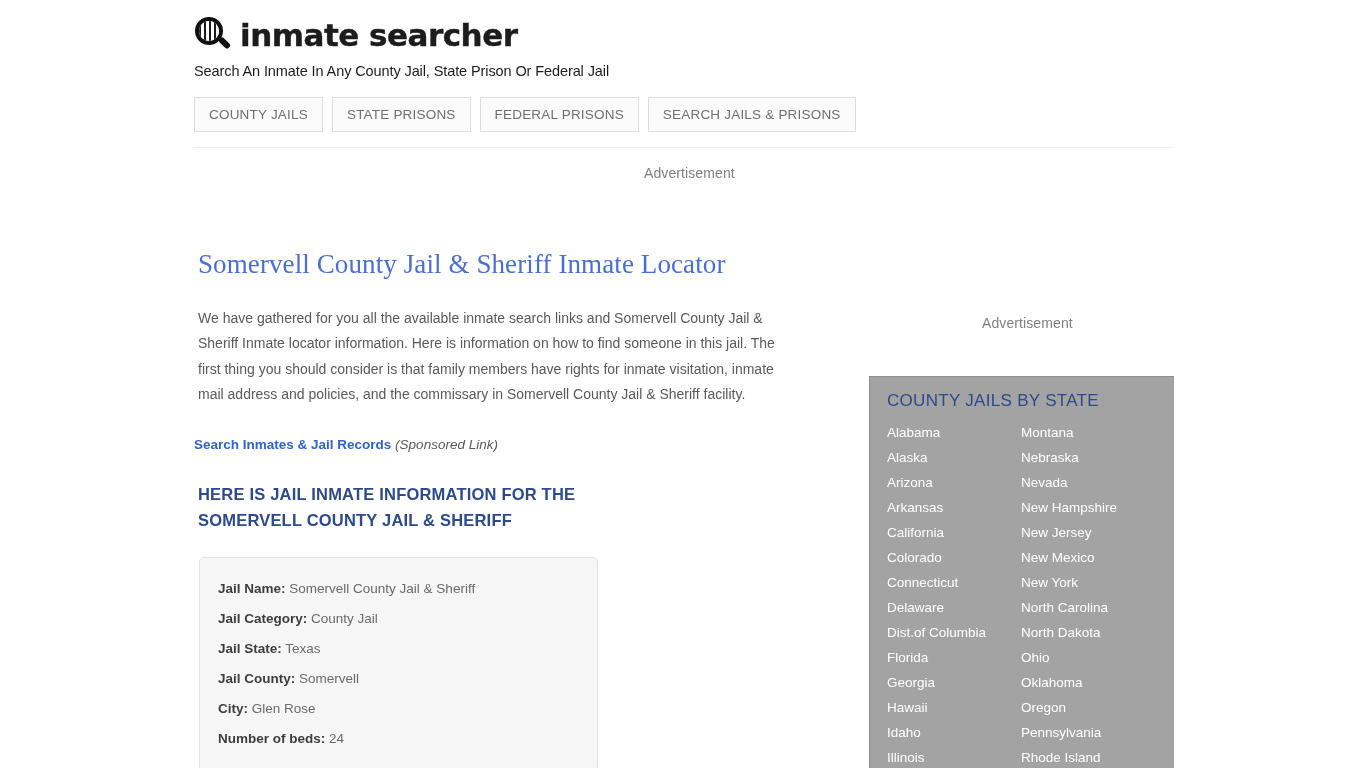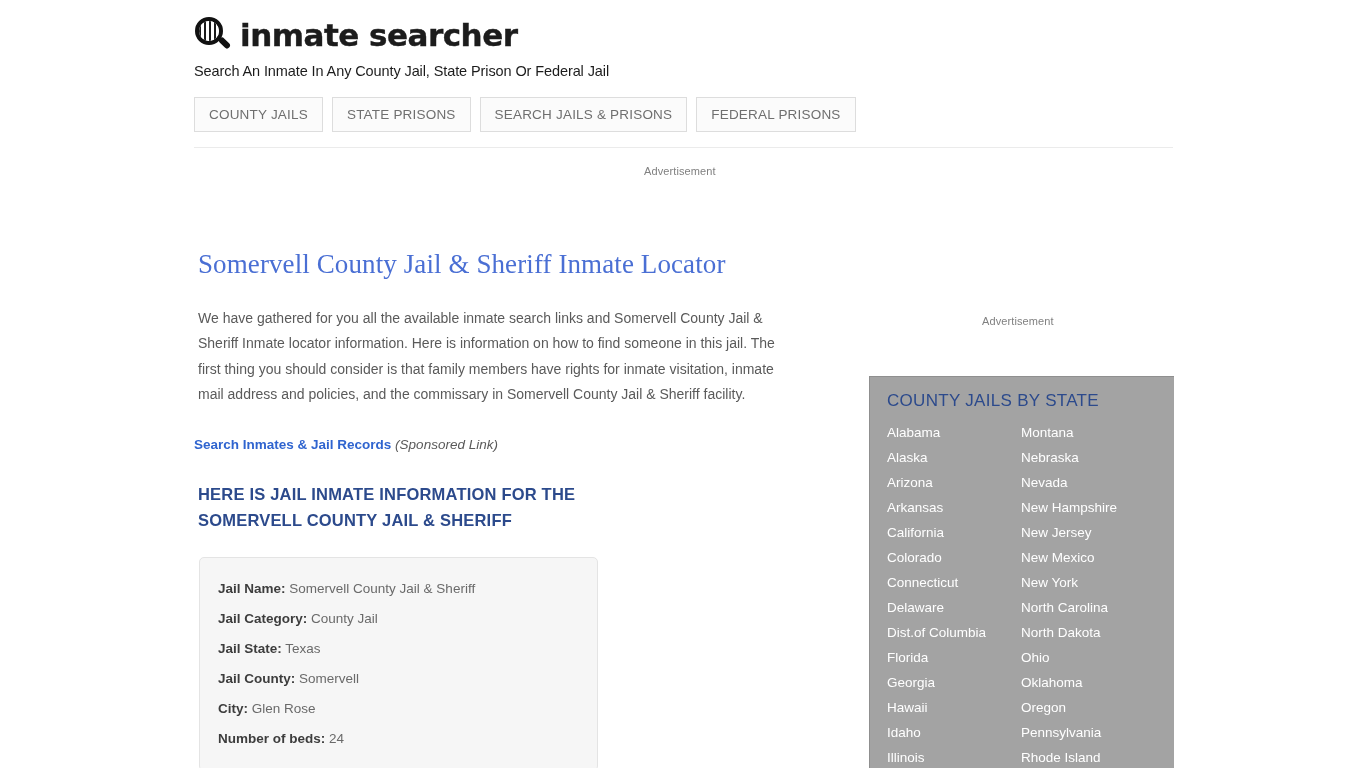--- a/index.html
+++ b/index.html
@@ -114,21 +114,21 @@
     left: 194px;
     top: 147px;
     width: 979px;
     height: 1px;
     background: #ebebeb;
   }
 
   
   .ad-label {
     position: absolute;
-    font-size: 11px;
+    font-size: 14px;
     color: #808080;
     letter-spacing: 0.1px;
   }
   .ad-top { left: 644px; top: 165px; }
   .ad-side { left: 982px; top: 315px; }
 
   
   .main {
     position: absolute;
     left: 194px;
@@ -261,22 +261,22 @@
         <span class="handle"></span>
       </span>
       <span class="logo-text">inmate searcher</span>
     </div>
     <div class="tagline">Search An Inmate In Any County Jail, State Prison Or Federal Jail</div>
   </div>
 
   <div class="nav">
     <a class="nav-btn" href="#">COUNTY JAILS</a>
     <a class="nav-btn" href="#">STATE PRISONS</a>
+    <a class="nav-btn" href="#">FEDERAL PRISONS</a>
     <a class="nav-btn" href="#">SEARCH JAILS &amp; PRISONS</a>
-    <a class="nav-btn" href="#">FEDERAL PRISONS</a>
   </div>
   <div class="nav-rule"></div>
 
   <div class="ad-label ad-top">Advertisement</div>
   <div class="ad-label ad-side">Advertisement</div>
 
   <div class="main">
 
 
     <h1 class="page-title">Somervell County Jail &amp; Sheriff Inmate Locator</h1>

